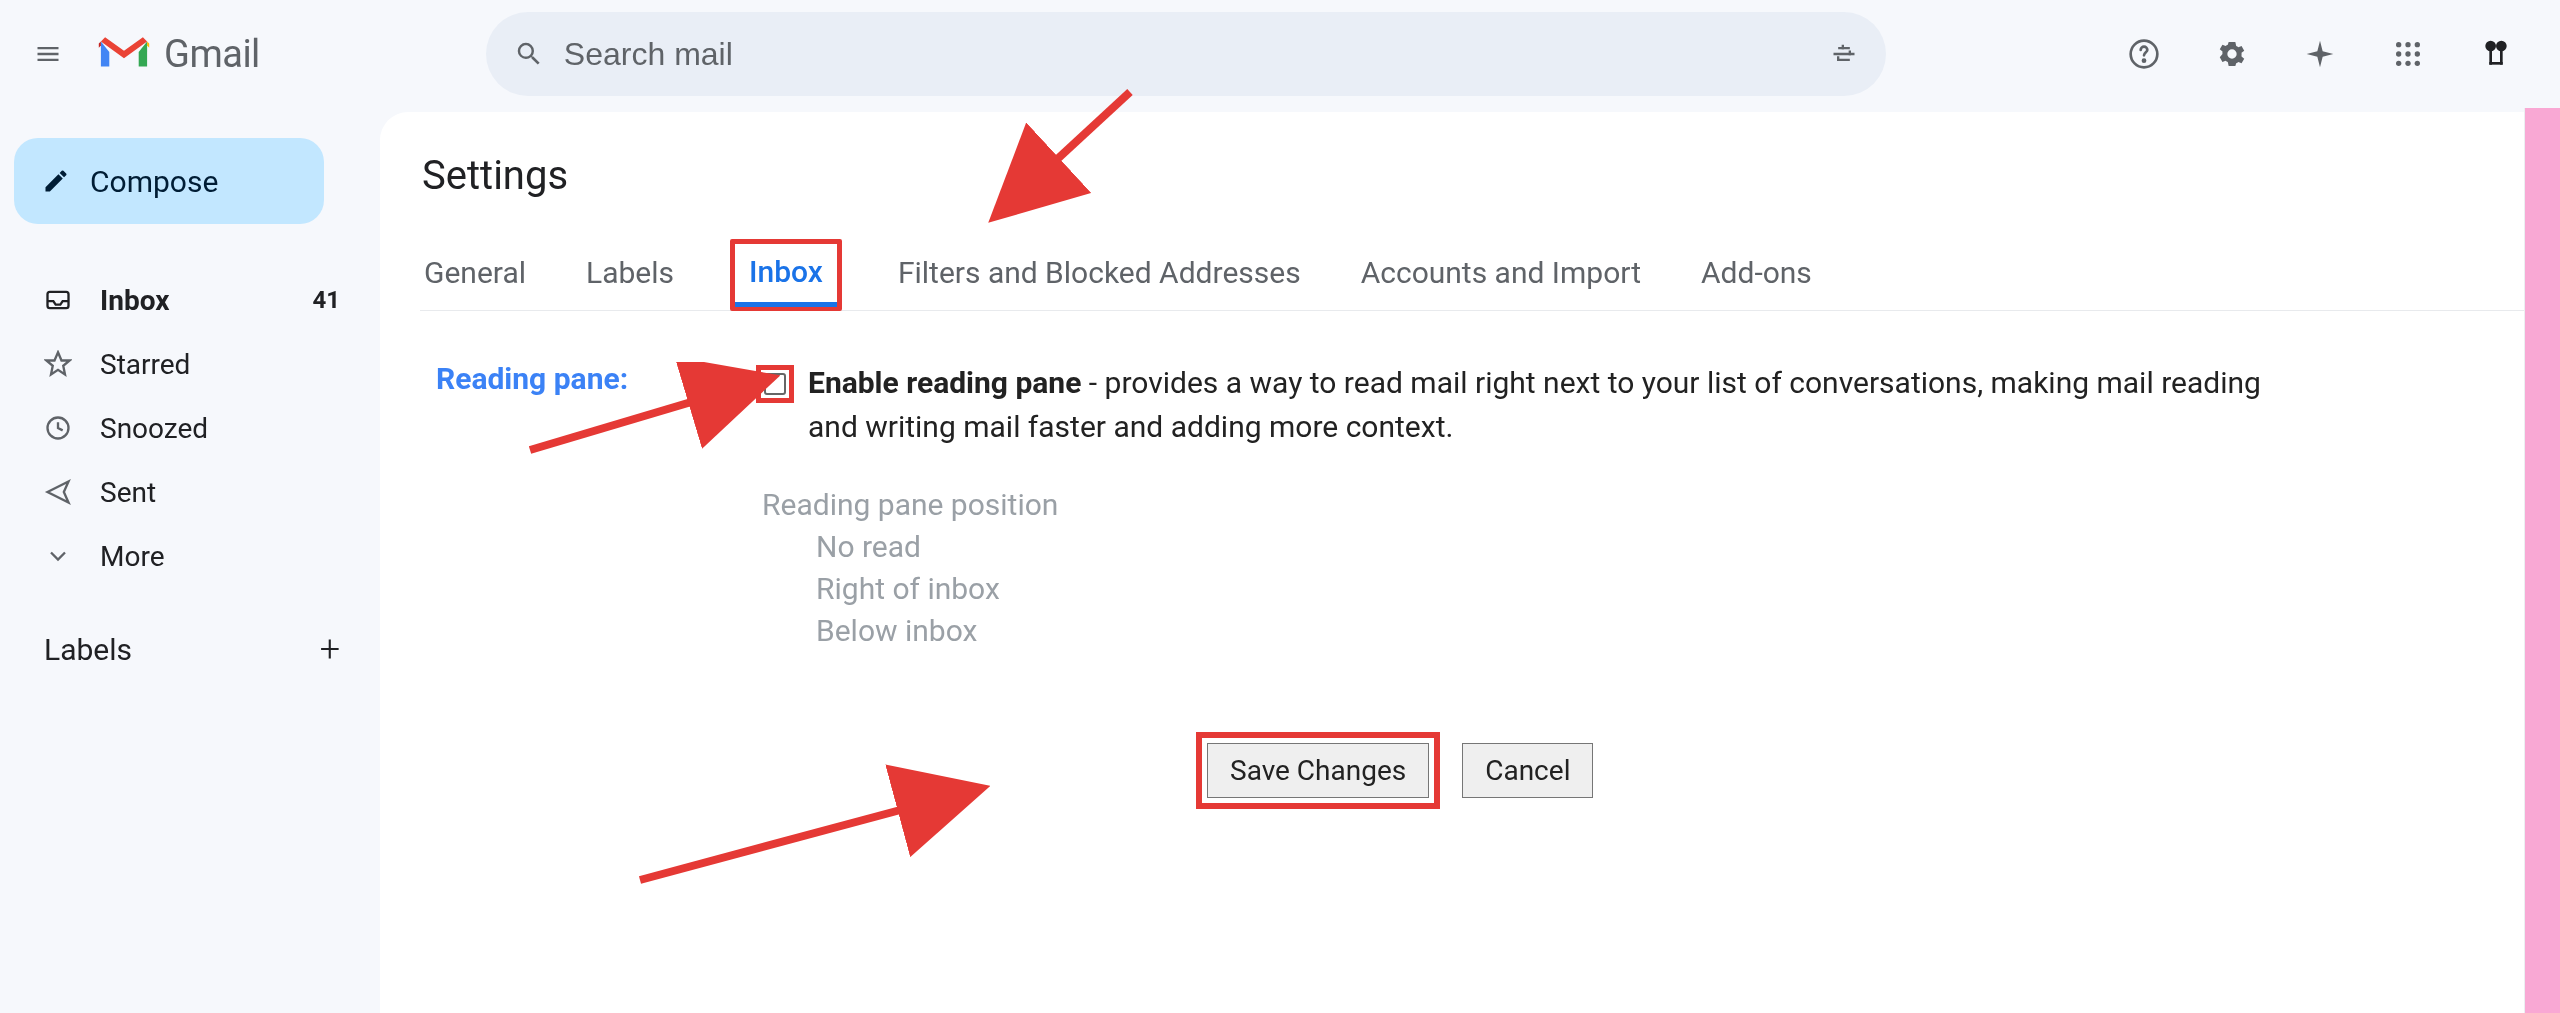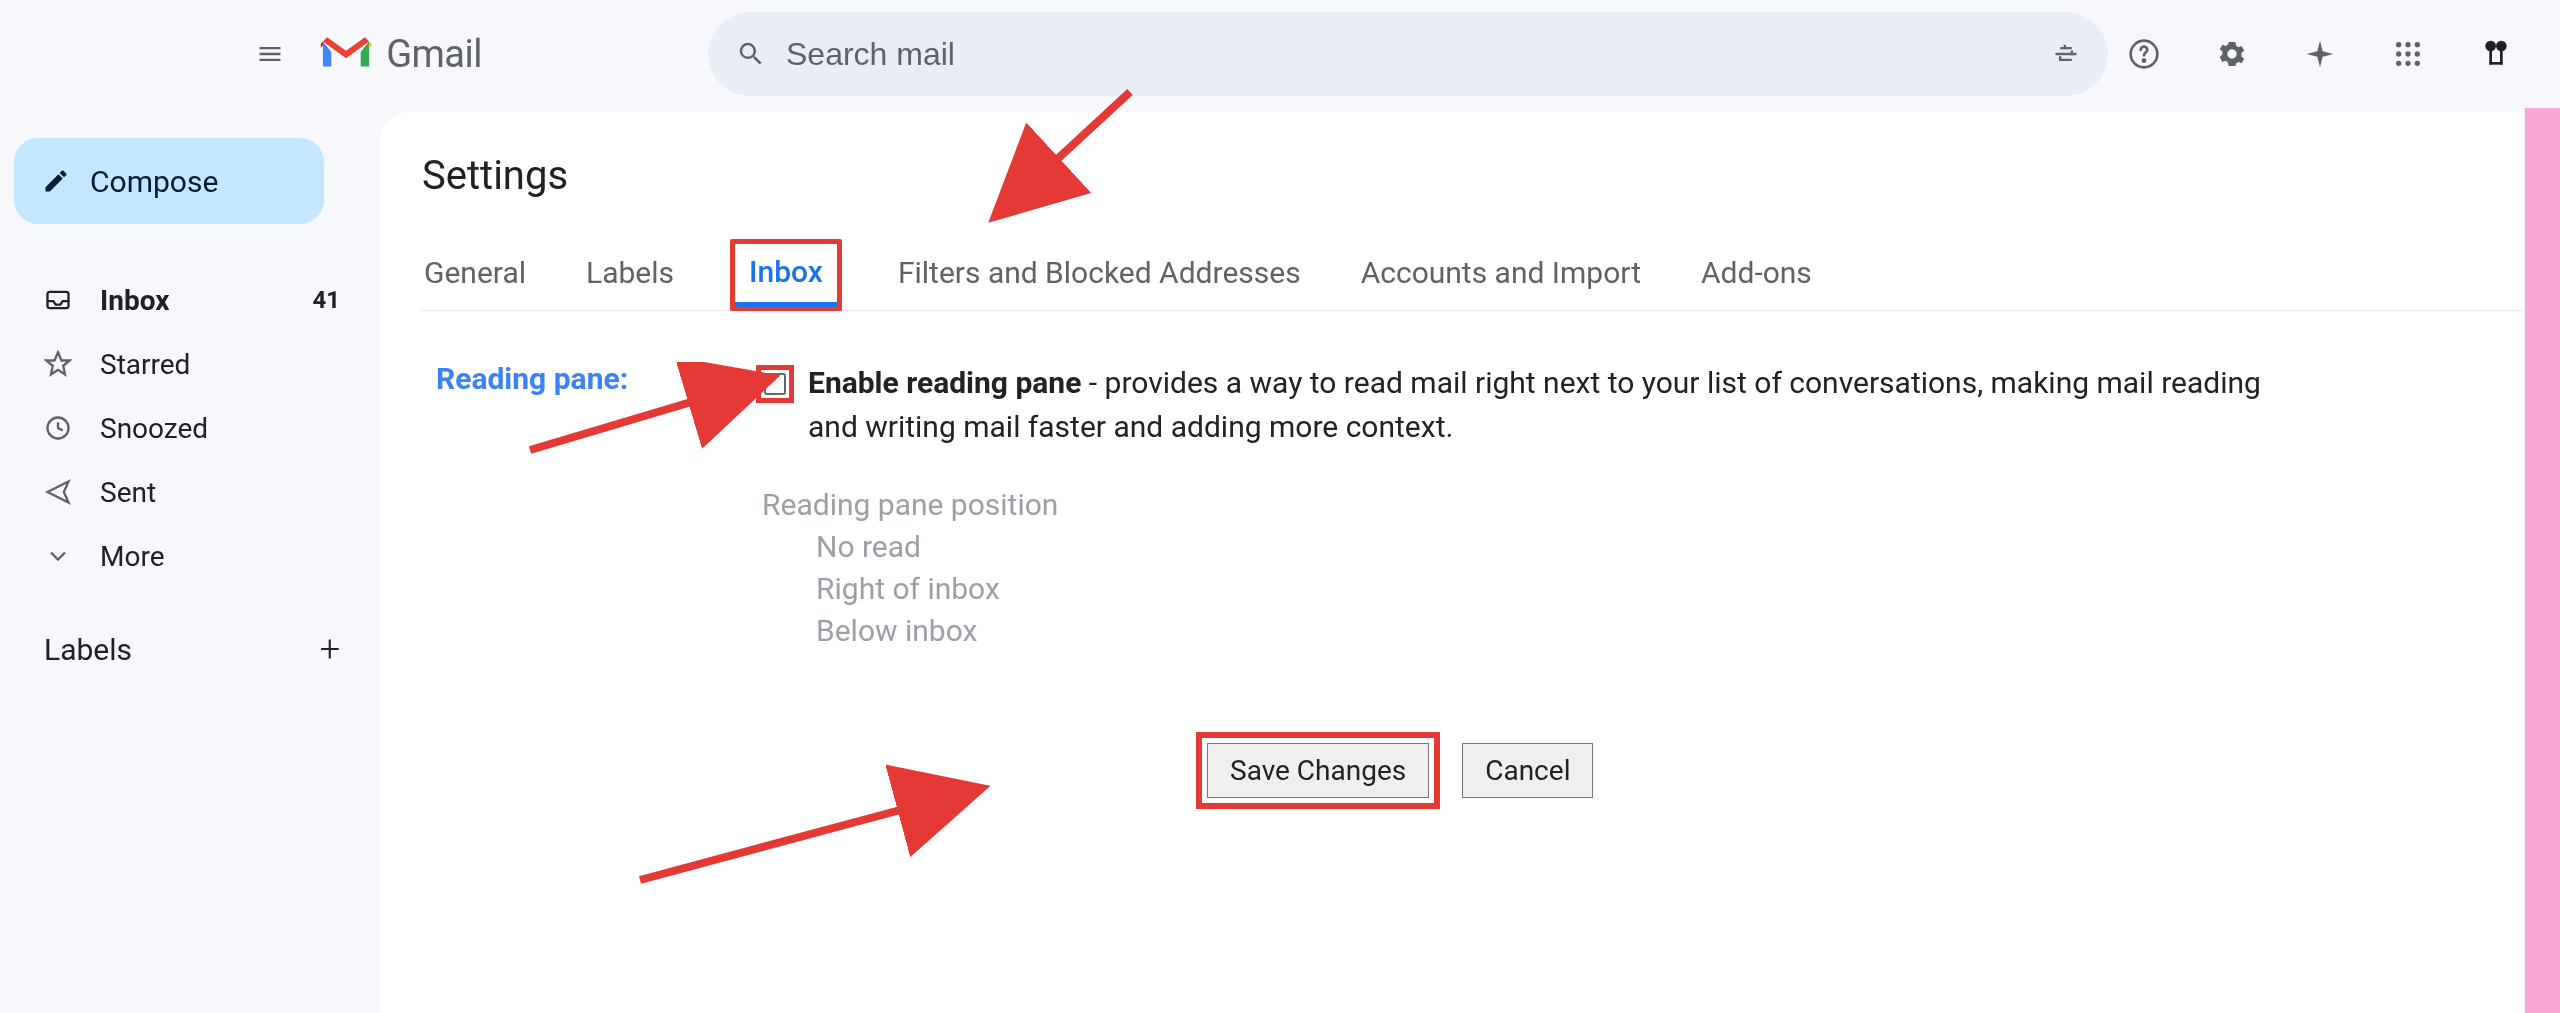--- a/index.html
+++ b/index.html
@@ -11,21 +11,20 @@
     overflow: hidden;
     transform-origin: top left;
     zoom: 1;
   }
   .app {
     display: flex;
     flex-direction: column;
     width: 2560px;
     height: 1013px;
     background: #f6f8fc;
-    align-items: flex-end;
   }
   
   .header {
     display: flex;
     align-items: center;
     height: 108px;
     padding: 0 24px;
     gap: 16px;
   }
   .hamburger {

